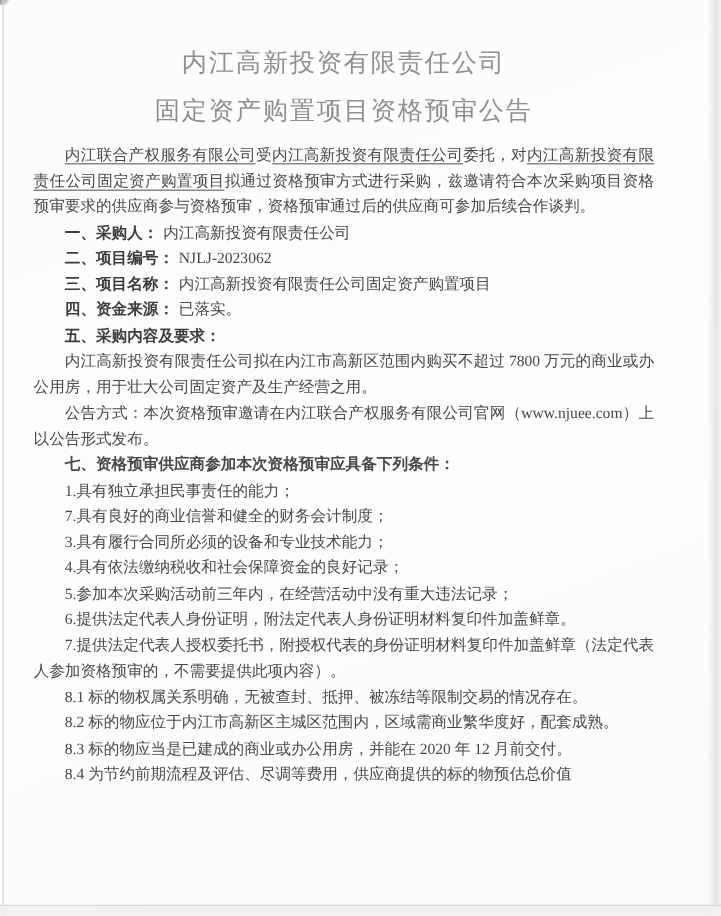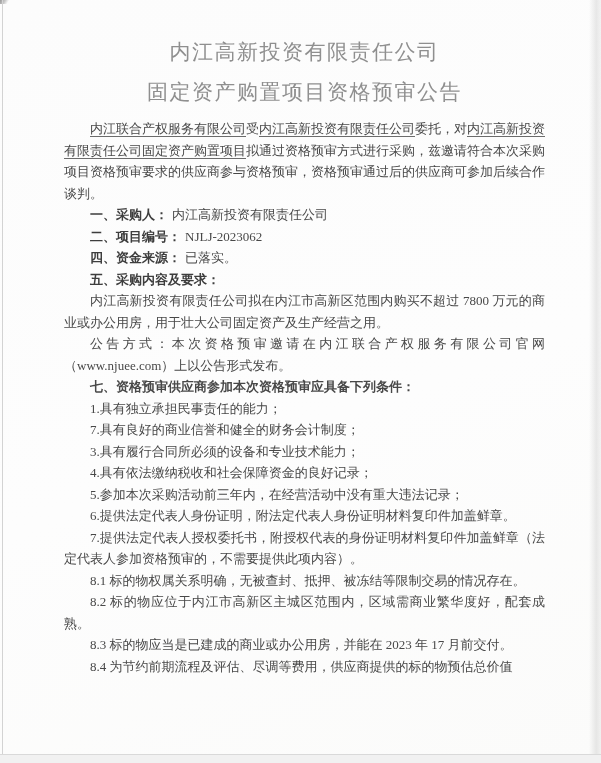--- a/index.html
+++ b/index.html
@@ -2,21 +2,21 @@
 <html><head>
 <meta charset="utf-8">
 <style>
   html,body{margin:0;padding:0;}
   body{
     width:601px;height:763px;overflow:hidden;position:relative;
     background:#fdfdfd;
     font-family:"Liberation Serif","DejaVu Serif",serif;
   }
   .page{position:absolute;inset:0;background:linear-gradient(160deg,#fcfcfc 0%,#fdfdfd 55%,#fbfbfa 100%);}
-  .doc{position:relative;padding:32px 56px 0 64px;}
+  .doc{position:relative;padding:32px 56px 0 28px;}
 
   h1.title{
     margin:0 0 6px 0;text-align:center;
     font-size:21px;font-weight:400;color:#8f8f8f;
     line-height:40px;letter-spacing:1.5px;
   }
   h1 .t-line{display:block;}
 
   p.para{
     margin:0;font-size:13px;line-height:21.5px;color:#484848;
@@ -42,39 +42,40 @@
 
     <h1 class="title">
       <span class="t-line">内江高新投资有限责任公司</span>
       <span class="t-line">固定资产购置项目资格预审公告</span>
     </h1>
 
     <p class="para"><span class="u">内江联合产权服务有限公司</span><span>受</span><span class="u">内江高新投资有限责任公司</span><span>委托，对</span><span class="u">内江高新投资有限责任公司固定资产购置项目</span><span>拟通过资格预审方式进行采购，兹邀请符合本次采购项目资格预审要求的供应商参与资格预审，资格预审通过后的供应商可参加后续合作谈判。</span></p>
 
     <p class="para"><b class="lbl">一、采购人：</b><span class="item-value">内江高新投资有限责任公司</span></p>
     <p class="para"><b class="lbl">二、项目编号：</b><span class="item-value">NJLJ-2023062</span></p>
+    <p class="para"><b class="lbl">三、项目名称：</b><span class="item-value">内江高新投资有限责任公司固定资产购置项目</span></p>
     <p class="para"><b class="lbl">四、资金来源：</b><span class="item-value">已落实。</span></p>
     <p class="para"><b class="lbl">五、采购内容及要求：</b><span class="item-value"></span></p>
 
     <p class="para">内江高新投资有限责任公司拟在内江市高新区范围内购买不超过 7800 万元的商业或办公用房，用于壮大公司固定资产及生产经营之用。</p>
 
     <p class="para">公告方式：本次资格预审邀请在内江联合产权服务有限公司官网（www.njuee.com）上以公告形式发布。</p>
 
     <p class="para hd">七、资格预审供应商参加本次资格预审应具备下列条件：</p>
 
     <p class="para">1.具有独立承担民事责任的能力；</p>
     <p class="para">7.具有良好的商业信誉和健全的财务会计制度；</p>
     <p class="para">3.具有履行合同所必须的设备和专业技术能力；</p>
     <p class="para">4.具有依法缴纳税收和社会保障资金的良好记录；</p>
     <p class="para">5.参加本次采购活动前三年内，在经营活动中没有重大违法记录；</p>
     <p class="para">6.提供法定代表人身份证明，附法定代表人身份证明材料复印件加盖鲜章。</p>
     <p class="para">7.提供法定代表人授权委托书，附授权代表的身份证明材料复印件加盖鲜章（法定代表人参加资格预审的，不需要提供此项内容）。</p>
     <p class="para">8.1 标的物权属关系明确，无被查封、抵押、被冻结等限制交易的情况存在。</p>
     <p class="para">8.2 标的物应位于内江市高新区主城区范围内，区域需商业繁华度好，配套成熟。</p>
-    <p class="para">8.3 标的物应当是已建成的商业或办公用房，并能在 2023 年 17 月前交付。</p>
+    <p class="para">8.3 标的物应当是已建成的商业或办公用房，并能在 2020 年 12 月前交付。</p>
     <p class="para">8.4 为节约前期流程及评估、尽调等费用，供应商提供的标的物预估总价值</p>
 
   </div>
 
   <div class="corner-mark"></div>
   <div class="edge-left"></div>
   <div class="edge-right"></div>
   <div class="edge-bottom"></div>
 </div>
 

